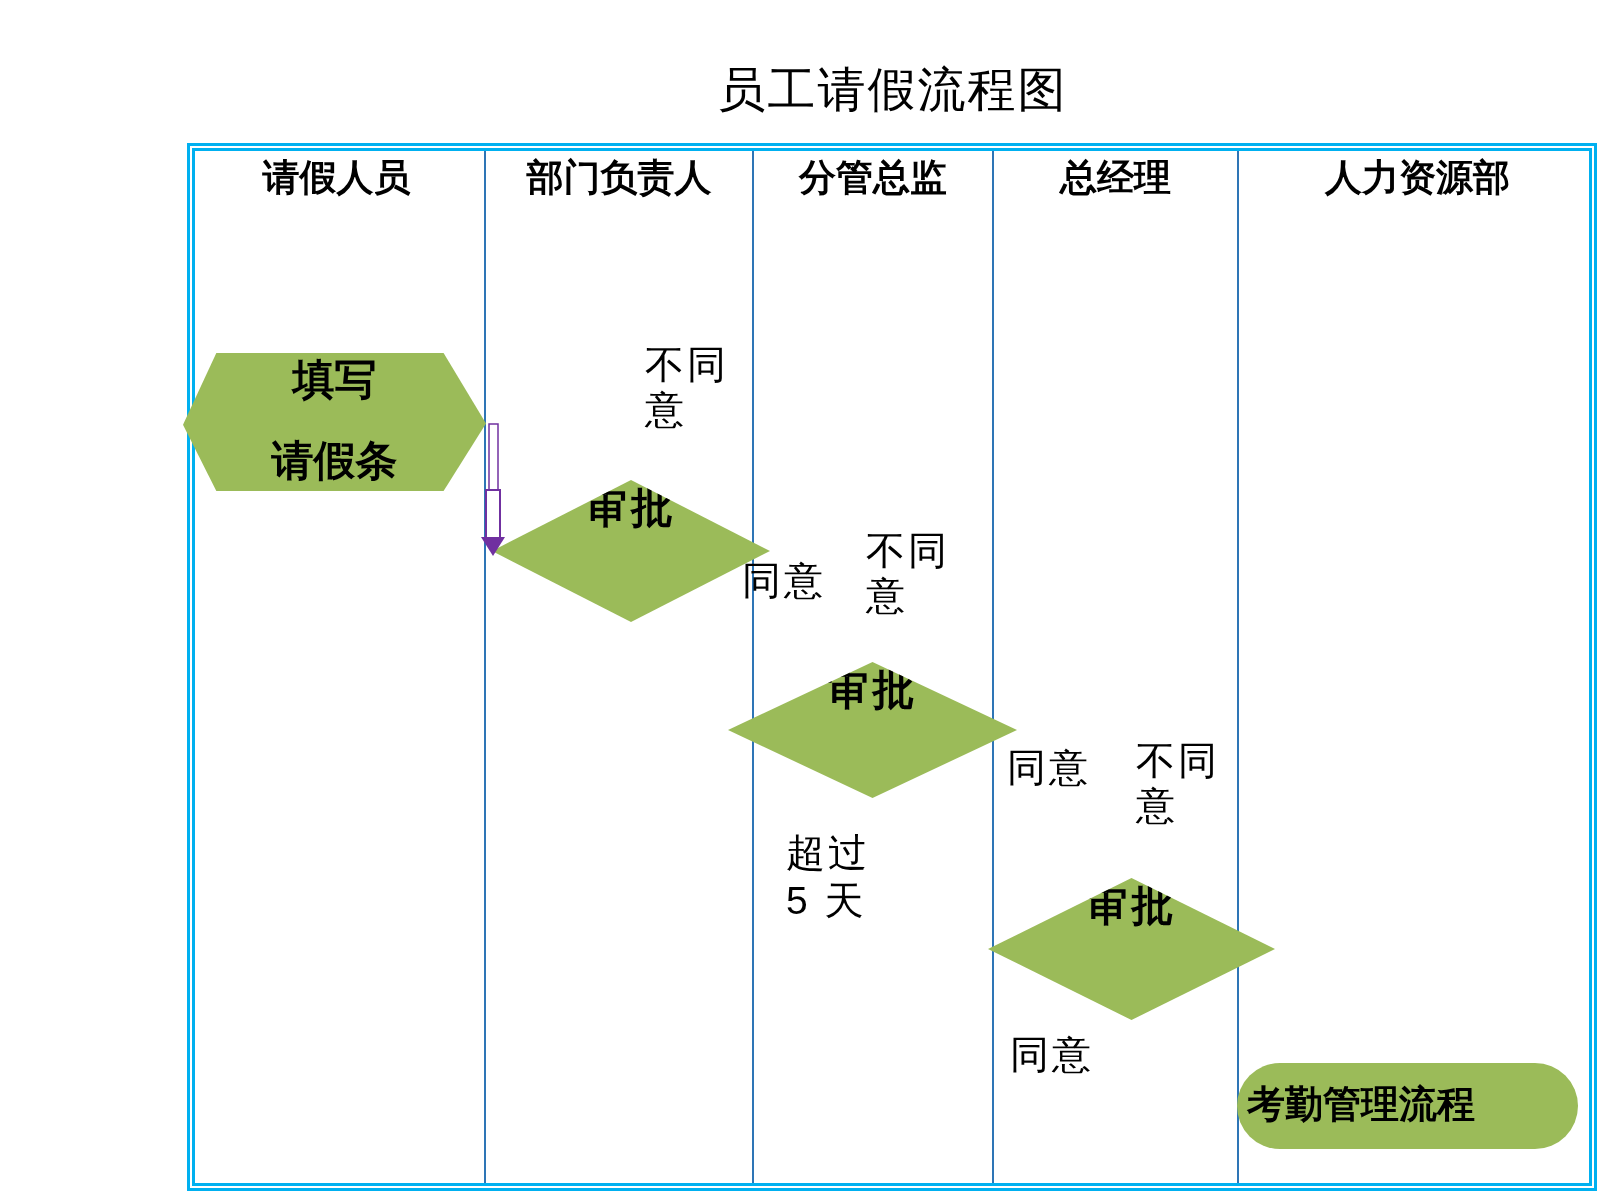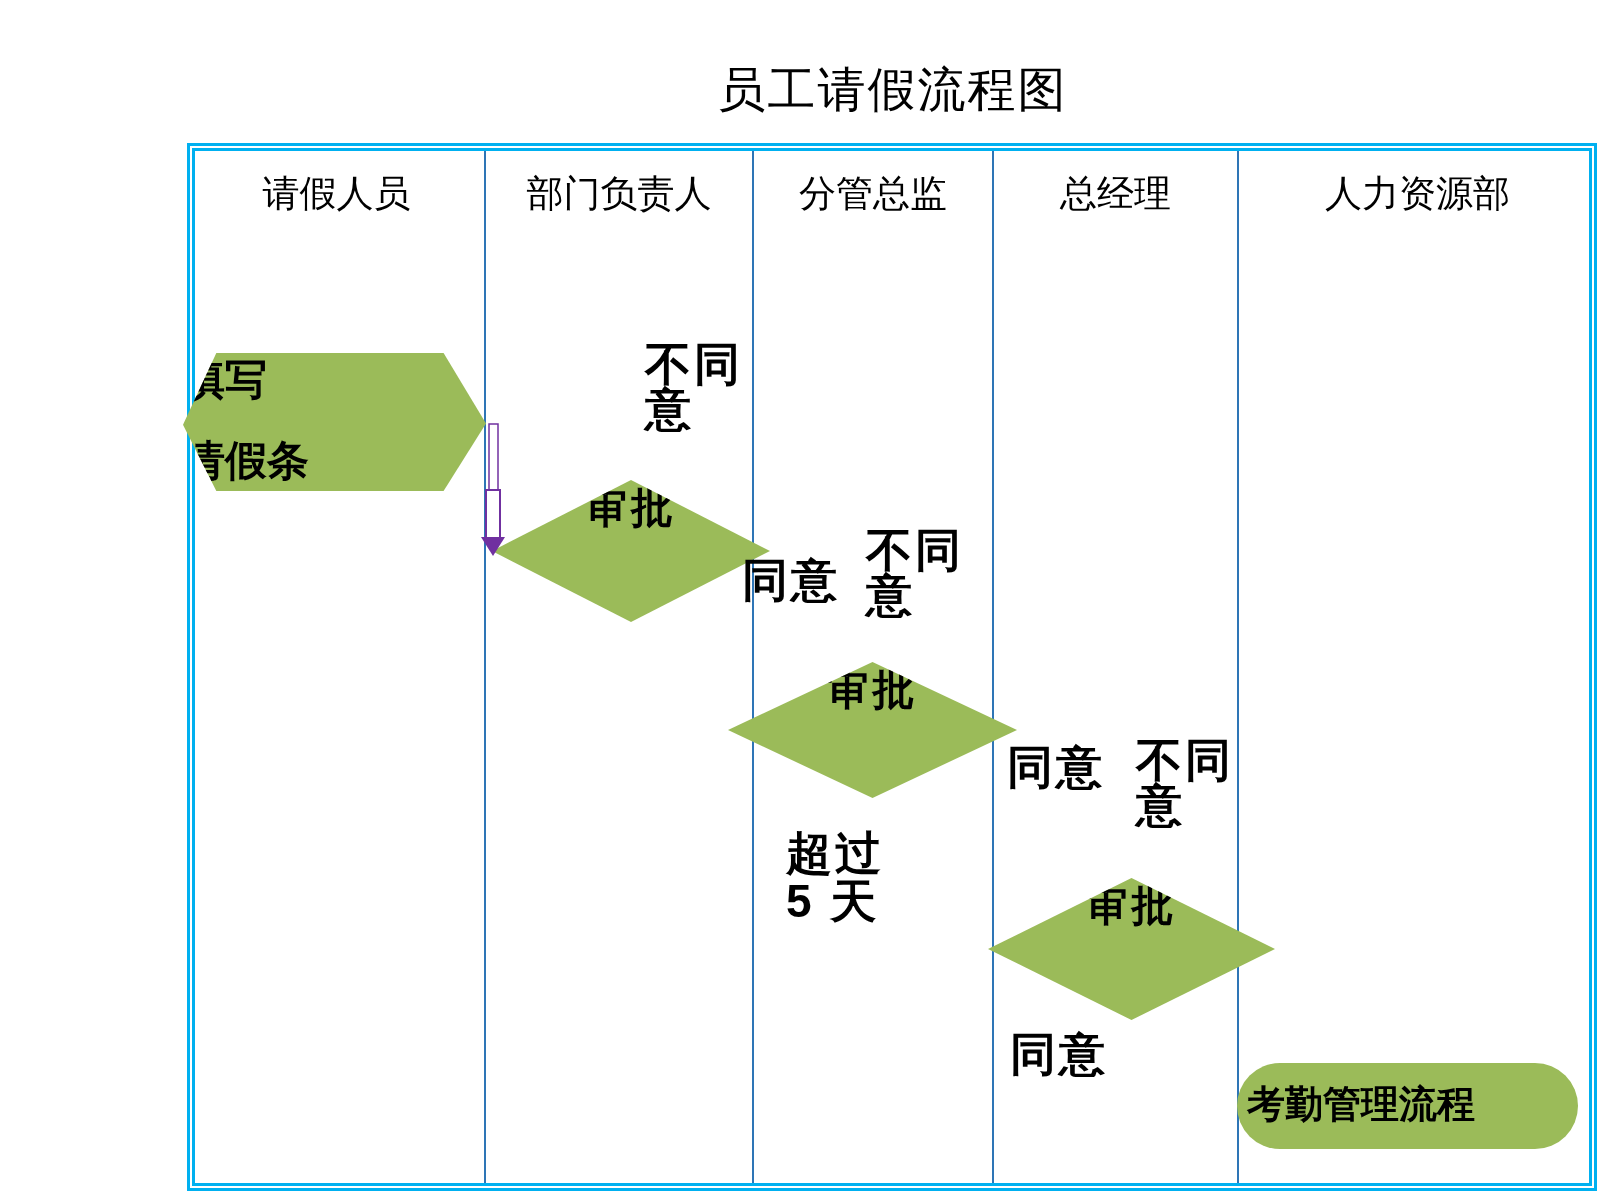--- a/index.html
+++ b/index.html
@@ -13,47 +13,47 @@
     letter-spacing:2px;white-space:nowrap;
   }
   .table-frame{
     position:absolute;left:187px;top:143px;width:1410px;height:1048px;
     box-sizing:border-box;border:8px double #00B0F0;z-index:1;
   }
   .lane-divider{
     position:absolute;top:151px;height:1032px;width:2px;background:#2E75B6;z-index:2;
   }
   .lane-header{
-    position:absolute;top:170px;height:48px;z-index:2;
+    position:absolute;top:154px;height:48px;z-index:2;
     display:flex;align-items:center;justify-content:center;
-    font-size:37px;font-weight:normal;white-space:nowrap;
+    font-size:37px;font-weight:bold;white-space:nowrap;
   }
   .shape{position:absolute;background:#9BBB59;z-index:3;box-sizing:border-box;}
   .hexagon{
     left:183px;top:353px;width:303px;height:138px;
     clip-path:polygon(0 52%, 11% 0, 86% 0, 100% 51%, 86% 100%, 11% 100%);
-    display:flex;flex-direction:column;justify-content:space-between;
+    display:flex;flex-direction:column;align-items:center;justify-content:space-between;
     padding:5px 0 8px 0;font-size:42px;font-weight:bold;line-height:44px;
   }
   .diamond{
     clip-path:polygon(50% 0, 100% 50%, 50% 100%, 0 50%);
     display:flex;justify-content:center;align-items:flex-start;
     padding-top:5px;font-size:42px;font-weight:bold;letter-spacing:4px;line-height:46px;
   }
   .diamond-1{left:492px;top:480px;width:278px;height:142px;}
   .diamond-2{left:728px;top:662px;width:289px;height:136px;}
   .diamond-3{left:988px;top:878px;width:287px;height:142px;}
   .terminator{
     left:1237px;top:1063px;width:341px;height:86px;border-radius:44px;
     font-size:38px;font-weight:bold;padding:16px 0 0 10px;white-space:nowrap;
   }
   .flow-label{
     position:absolute;z-index:4;
     font-family:"Liberation Sans","DejaVu Sans",sans-serif;
-    font-size:46px;letter-spacing:3px;line-height:45px;font-weight:bold;
+    font-size:39px;letter-spacing:3px;line-height:45px;
   }
   .lbl-disagree-1{left:645px;top:342px;width:100px;}
   .lbl-agree-1{left:742px;top:558px;white-space:nowrap;}
   .lbl-over-3{left:538px;top:622px;width:122px;line-height:48px;}
   .lbl-disagree-2{left:866px;top:528px;width:100px;}
   .lbl-agree-2{left:1007px;top:745px;white-space:nowrap;}
   .lbl-over-5{left:786px;top:788px;width:122px;line-height:48px;margin-top:41px;}
   .lbl-disagree-3{left:1136px;top:738px;width:100px;}
   .lbl-agree-3{left:1010px;top:1032px;white-space:nowrap;}
   .connector-svg{position:absolute;left:0;top:0;z-index:5;pointer-events:none;}

